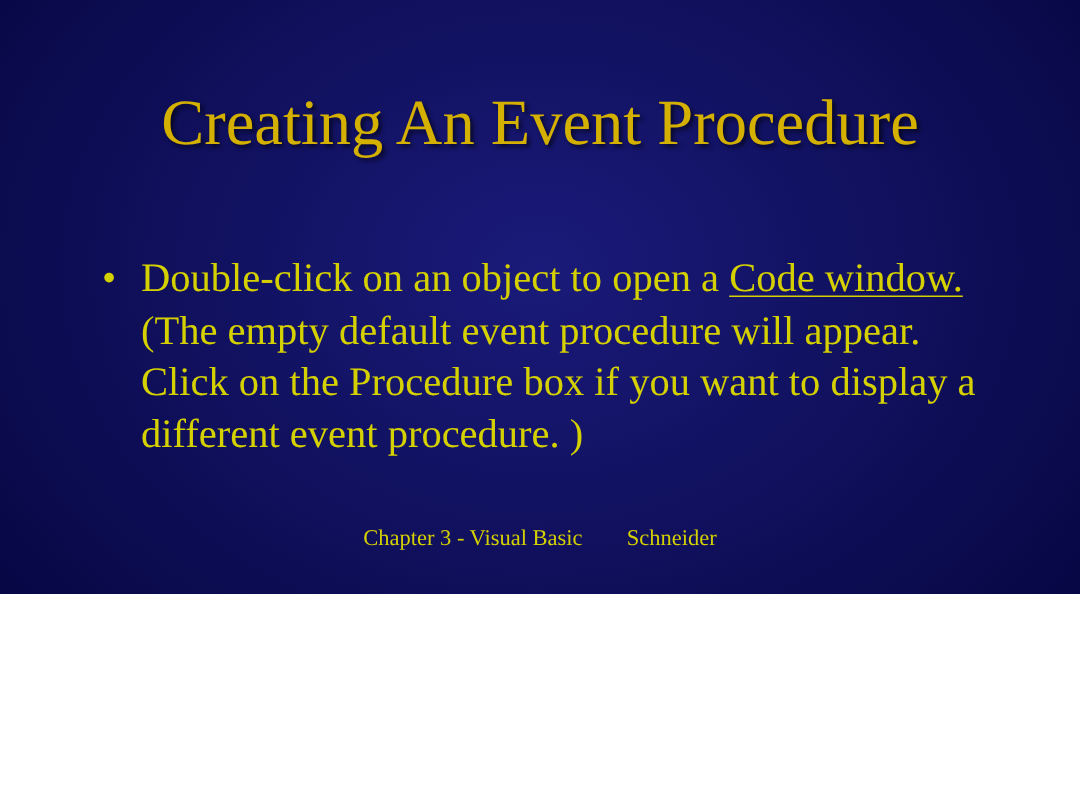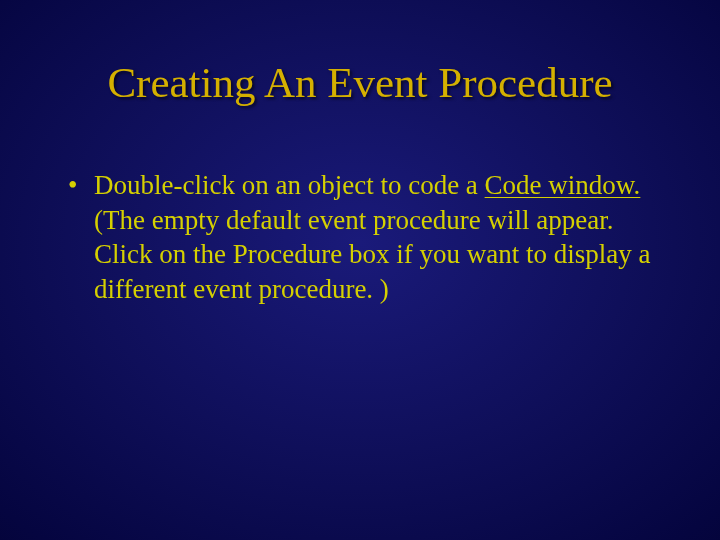--- a/index.html
+++ b/index.html
@@ -4,21 +4,21 @@
 <style>
   html, body {
     margin: 0;
     padding: 0;
     width: 720px;
     height: 540px;
     overflow: hidden;
   }
   .slide {
     width: 720px;
-    height: 540px;
+    height: 396px;
     background: radial-gradient(ellipse 900px 700px at 50% 45%, #1a1a7a 0%, #0f0f5a 30%, #050540 55%, #000028 75%, #000018 100%);
     position: relative;
     font-family: "Times New Roman", Times, serif;
     box-sizing: border-box;
   }
   .title {
     position: absolute;
     top: 58px;
     left: 0;
     right: 0;
@@ -72,18 +72,23 @@
 </style>
 </head>
 <body>
 
 <div class="slide">
 
   <div class="title">Creating An Event Procedure</div>
 
   <div class="content">
     <div class="bullet">
-      <span>Double-click on an object to code a </span><span class="underline">Code window.</span><span> (The empty default event procedure will appear. Click on the Procedure box if you want to display a different event procedure. )</span>
+      <span>Double-click on an object to open a </span><span class="underline">Code window.</span><span> (The empty default event procedure will appear. Click on the Procedure box if you want to display a different event procedure. )</span>
     </div>
   </div>
 
+  <div class="footer">
+    <span>Chapter 3 - Visual Basic</span>
+    <span class="footer-gap"></span>
+    <span>Schneider</span>
+  </div>
 
 </div>
 
 </body></html>

